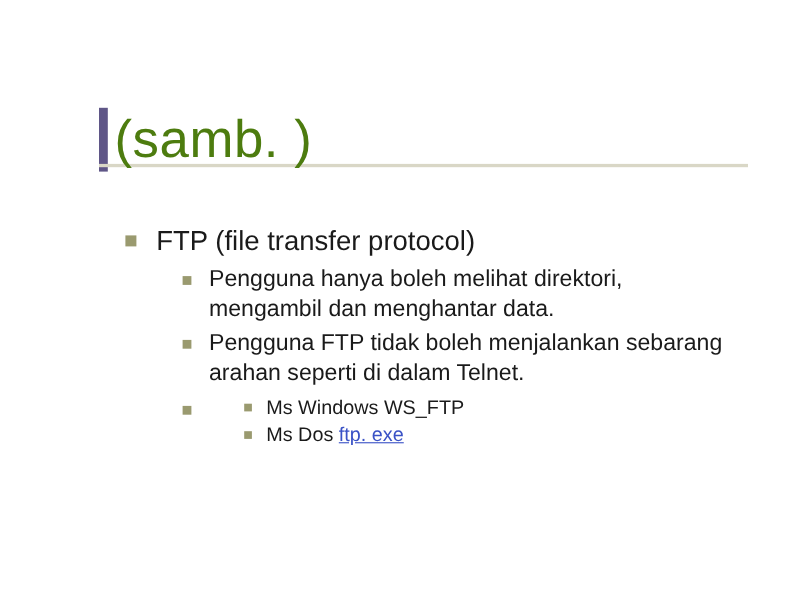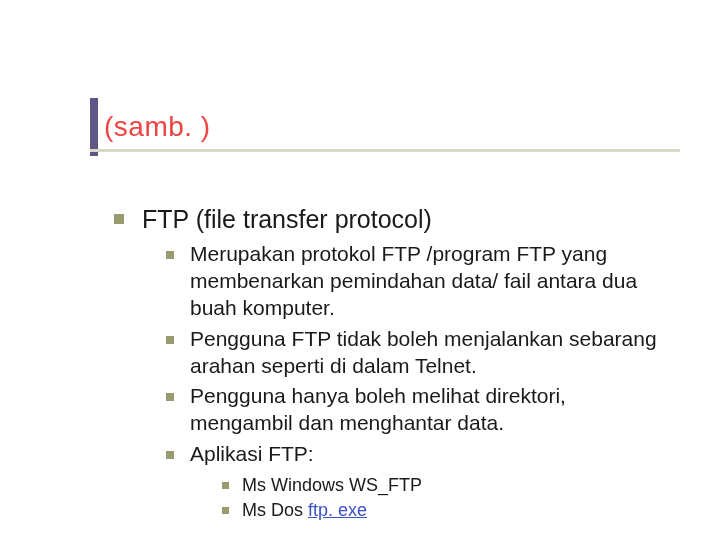--- a/index.html
+++ b/index.html
@@ -35,24 +35,24 @@
     left: 0;
     bottom: 4px;
     width: 590px;
     height: 3px;
     background: #d9d7c6;
     z-index: 0;
   }
   .title-text {
     position: relative;
     z-index: 1;
-    font-size: 28px;
+    font-size: 48px;
     letter-spacing: 0.5px;
     padding-left: 4px;
-    color: #ef4444;
+    color: #4d7c0f;
   }
   .body {
     position: absolute;
     top: 203px;
     left: 110px;
     right: 60px;
     font-size: 20px;
     line-height: 1.28;
   }
   ul {
@@ -128,30 +128,26 @@
     <div class="title-accent"></div>
     <div class="title-text">(samb. )</div>
   </div>
 
   <div class="body">
     <ul class="lvl1">
       <li>
         <span>FTP (file transfer protocol)</span>
         <ul class="lvl2">
           <li>
-            <span>Merupakan protokol FTP /program FTP yang membenarkan pemindahan data/ fail antara dua buah komputer.</span>
+            <span>Pengguna hanya boleh melihat direktori, mengambil dan menghantar data.</span>
           </li>
           <li>
             <span>Pengguna FTP tidak boleh menjalankan sebarang arahan seperti di dalam Telnet.</span>
           </li>
           <li>
-            <span>Pengguna hanya boleh melihat direktori, mengambil dan menghantar data.</span>
-          </li>
-          <li>
-            <span>Aplikasi FTP:</span>
             <ul class="lvl3">
               <li>
                 <span>Ms Windows WS_FTP</span>
               </li>
               <li>
                 <span>Ms Dos </span><span class="link">ftp. exe</span>
               </li>
             </ul>
           </li>
         </ul>

